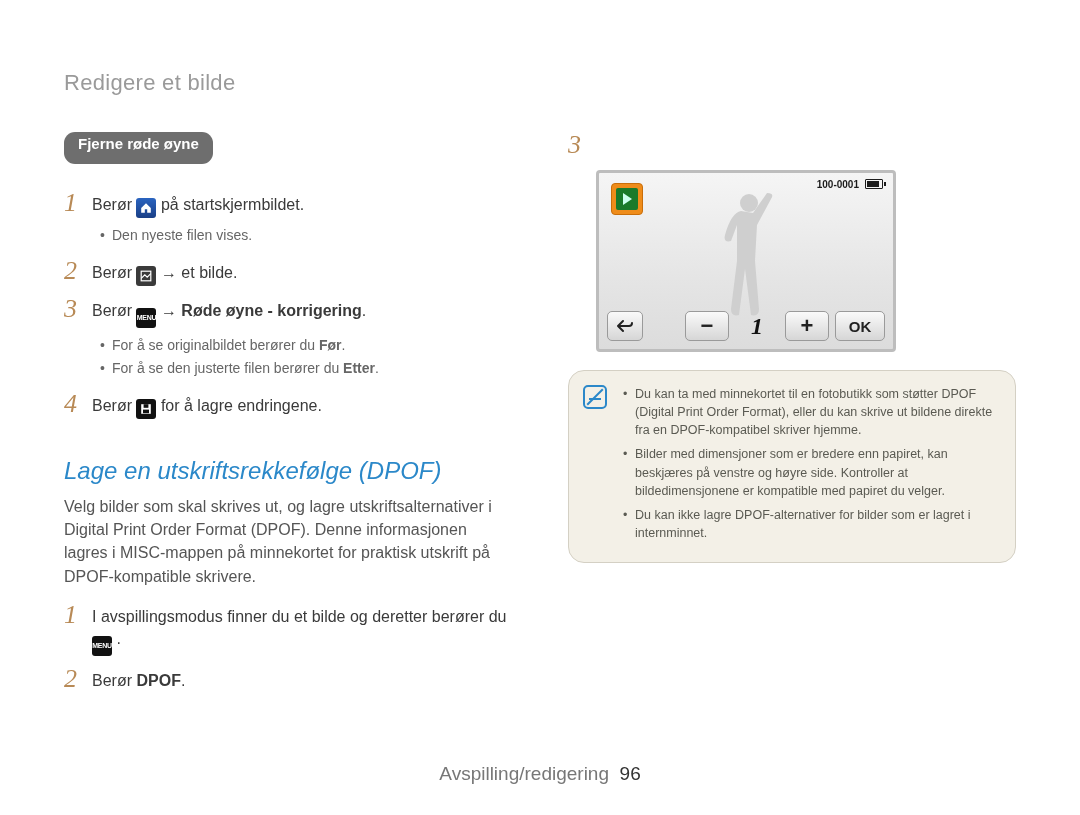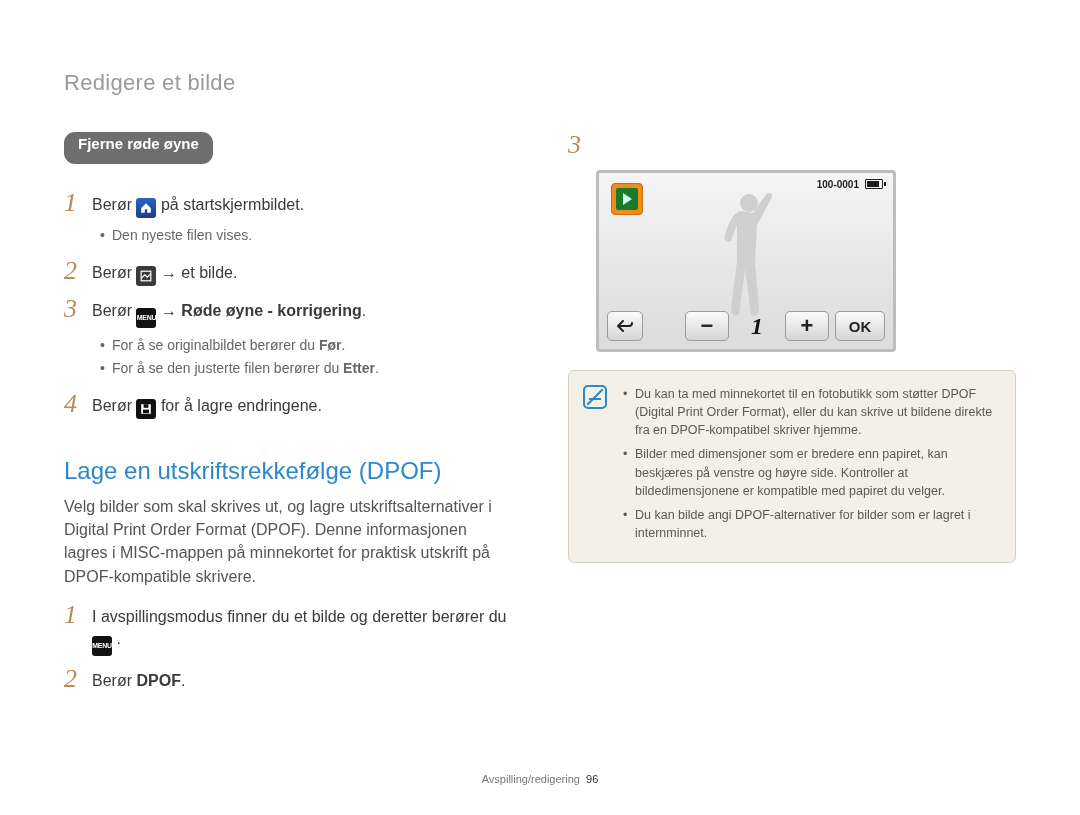--- a/index.html
+++ b/index.html
@@ -9,21 +9,21 @@
   .columns { display: flex; gap: 56px; }
   .col { flex: 1 1 0; }
   .pill { display: inline-block; background: #6e6e6e; color: #fff; font-size: 15px; padding: 3px 14px 12px; border-radius: 11px; margin-bottom: 16px; font-weight: bold; }
   .step { display: flex; align-items: flex-start; gap: 10px; margin-top: 10px; }
   .num { font-family: Georgia, 'Times New Roman', serif; font-style: italic; font-size: 26px; color: #b88a56; line-height: 1; min-width: 18px; }
   .step-body { font-size: 16px; color: #3a3a3a; line-height: 1.4; margin-top: 4px; }
   .step-body .bold { font-weight: bold; margin-top: 16px; }
   .bullets { margin: 6px 0 12px 36px; }
   .bullets li { font-size: 14px; color: #666; list-style: none; position: relative; padding-left: 12px; line-height: 1.6; }
   .bullets li::before { content: "•"; position: absolute; left: 0; color: #666; }
-  .sec-title { font-size: 24px; color: #2b88c9; font-weight: 300; margin: 38px 0 10px; }
+  .sec-title { font-size: 24px; color: #2b88c9; font-weight: 300; margin: 38px 0 10px; font-style: italic; }
   .para { font-size: 16px; color: #555; line-height: 1.45; }
   .icon-box { display: inline-flex; vertical-align: -4px; width: 20px; height: 20px; border-radius: 3px; align-items: center; justify-content: center; font-size: 11px; font-weight: bold; color: #fff; }
   .icon-home { background: linear-gradient(#2a64c0,#1a3f86); }
   .icon-grid { background: #3a3a3a; }
   .icon-menu { background: #111; font-size: 7px; letter-spacing: -0.3px; }
   .icon-save { background: #111; }
   .svg-ic { width: 12px; height: 12px; }
   .inline-plusminus { font-weight: bold; letter-spacing: 1px; }
   .inline-ok { font-weight: bold; letter-spacing: 1px; }
 
@@ -38,29 +38,29 @@
   .play-tri { width: 0; height: 0; border-left: 9px solid #cfe; border-top: 6px solid transparent; border-bottom: 6px solid transparent; }
   .silhouette { position: absolute; left: 50%; top: 18px; transform: translateX(-50%); }
   .bottom-bar { position: absolute; left: 8px; right: 8px; bottom: 8px; display: flex; align-items: center; gap: 6px; }
   .btn { height: 30px; border: 1px solid #9a9a9a; border-radius: 5px; background: linear-gradient(#fafafa,#d6d6d6); display: flex; align-items: center; justify-content: center; font-weight: bold; color: #222; }
   .btn.back { width: 36px; }
   .btn.minus, .btn.plus { width: 44px; font-size: 22px; }
   .count-disp { width: 44px; height: 30px; display: flex; align-items: center; justify-content: center; font-family: Georgia, serif; font-style: italic; font-size: 24px; font-weight: bold; color: #111; }
   .btn.ok { width: 50px; font-size: 15px; margin-left: auto; }
 
   
-  .info-box { border: 1px solid #d4d0c4; background: #f3f0e7; border-radius: 6px; padding: 14px 16px 14px 54px; position: relative; font-size: 12.5px; color: #5a5a52; line-height: 1.45; }
+  .info-box { border: 1px solid #d4d0c4; background: #f3f0e7; border-radius: 16px; padding: 14px 16px 14px 54px; position: relative; font-size: 12.5px; color: #5a5a52; line-height: 1.45; }
   .info-ic { position: absolute; left: 14px; top: 14px; width: 24px; height: 24px; border: 2px solid #2b88c9; border-radius: 5px; display: flex; align-items: center; justify-content: center; color: #2b88c9; font-weight: bold; font-size: 14px; }
   .info-ic::before { content: ""; position: absolute; width: 12px; height: 2px; background: #2b88c9; top: 11px; }
   .info-ic .slash { position: absolute; width: 22px; height: 2px; background: #2b88c9; transform: rotate(-45deg); }
   .info-box ul { list-style: none; }
   .info-box li { position: relative; padding-left: 12px; margin-bottom: 6px; }
   .info-box li::before { content: "•"; position: absolute; left: 0; }
 
-  .footer { position: absolute; bottom: 30px; left: 0; right: 0; text-align: center; font-size: 11px; color: #777; }
+  .footer { position: absolute; bottom: 30px; left: 0; right: 0; text-align: center; font-size: 19px; color: #777; }
   .footer .pg { color: #333; }
 </style>
 </head>
 <body>
 
 <div class="page">
   <div class="page-title">Redigere et bilde</div>
 
   <div class="columns">
 
@@ -184,21 +184,21 @@
         </div>
       </div>
 
       <div class="info-box">
         <div class="info-ic">
             <span class="slash"></span>
           </div>
         <ul>
           <li>Du kan ta med minnekortet til en fotobutikk som støtter DPOF (Digital Print Order Format), eller du kan skrive ut bildene direkte fra en DPOF-kompatibel skriver hjemme.</li>
           <li>Bilder med dimensjoner som er bredere enn papiret, kan beskjæres på venstre og høyre side. Kontroller at bildedimensjonene er kompatible med papiret du velger.</li>
-          <li>Du kan bilde angi DPOF-alternativer for bilder som er lagret i internminnet.</li>
+          <li>Du kan ikke lagre DPOF-alternativer for bilder som er lagret i internminnet.</li>
         </ul>
       </div>
     </div>
   </div>
 
   <div class="footer">
     <span>Avspilling/redigering</span>&nbsp;&nbsp;<span class="pg">96</span>
   </div>
 </div>
 

